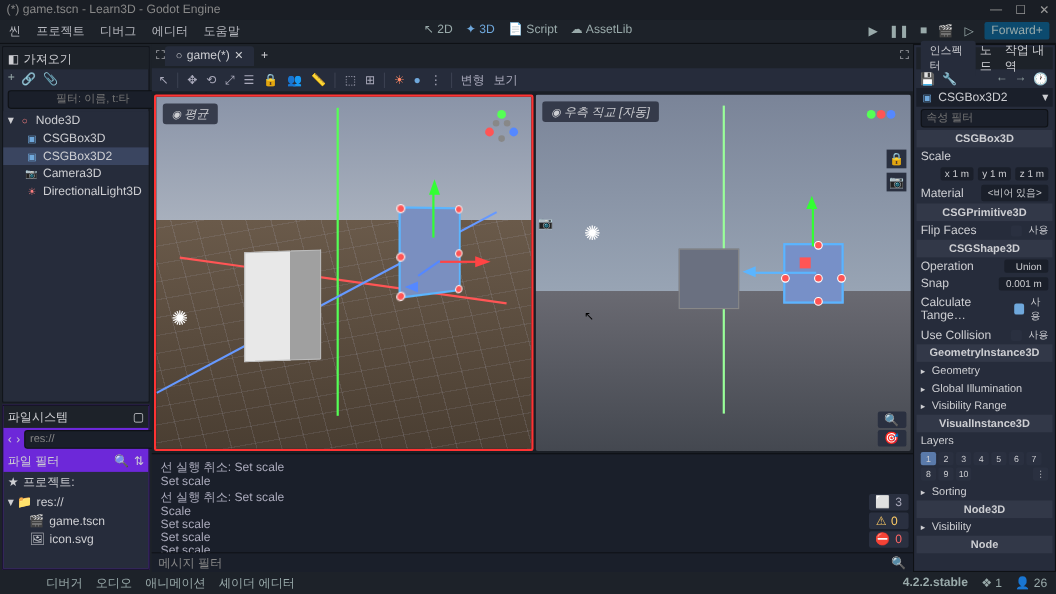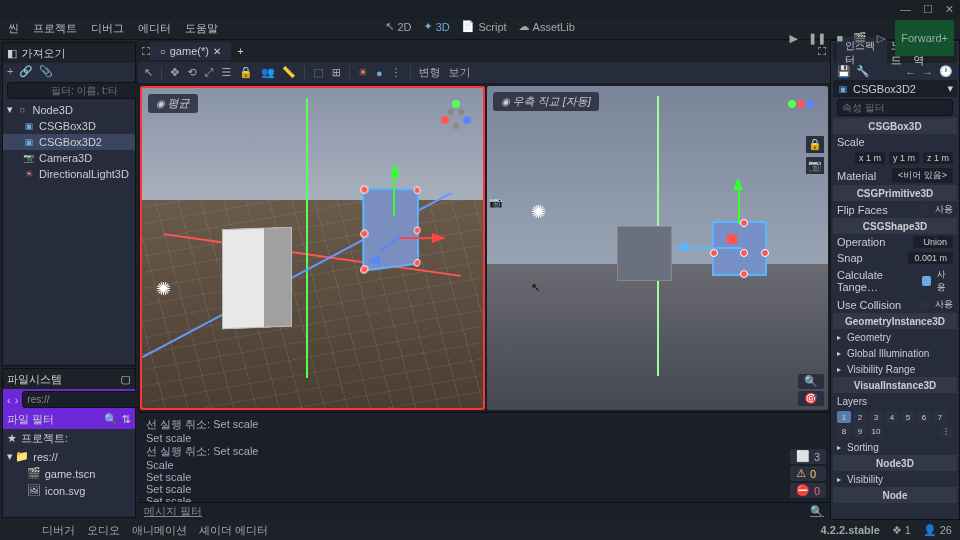--- a/index.html
+++ b/index.html
@@ -72,32 +72,33 @@
 .ins-row.hdr { background: #323848; justify-content: center; font-weight: bold; }
 .ins-row .val { margin-left: auto; background: #1a1f2a; padding: 1px 6px; border-radius: 2px; font-size: 9px; min-width: 40px; text-align: right;}
 .ins-row .chk { margin-left: auto; width:10px; height:10px; background:#6fa8dc; border-radius:2px;}
 .ins-row .chk.off { background:#2a3040;}
 .ins-row.exp::before { content: "▸"; font-size: 8px; margin-right: 2px; }
 .xyz { display: flex; gap: 4px; margin-left: auto;}
 .xyz span { background: #1a1f2a; padding: 1px 4px; font-size: 9px; border-radius: 2px; min-width: 28px; text-align: center;}
 .fs-panel { height: 150px; background: #6d28d9; border-top: 1px solid #0e1115; display: flex; flex-direction: column; }
 .filter-row { display: flex; align-items: center; padding: 2px 4px; gap: 4px;}
 .icon-strip { display:flex; gap:6px; padding: 2px 4px; color:#9aa;}
-.msg-filter { height: 18px; background:#1a1f2a; display:flex; align-items:center; padding:0 6px; font-size:10px; color:#888; border-top:1px solid #0e1115;text-decoration:underline;}
+.msg-filter { height: 18px; background:#1a1f2a; display:flex; align-items:center; padding:0 6px; font-size:10px; color:#888; border-top:1px solid #0e1115;}
 .badges { position:absolute; right: 4px; bottom: 4px; display:flex; flex-direction:column; gap:2px; font-size:9px; z-index:6;}
 .badges div { background:#2a3040; padding:1px 6px; border-radius:2px; display:flex; gap:4px; align-items:center;}
 .layerbtns { display:flex; gap:2px; padding: 2px 4px; flex-wrap:wrap;}
 .layerbtns span { width:14px; height:12px; background:#2a3040; font-size:8px; display:flex;align-items:center;justify-content:center; border-radius:2px;}
 .layerbtns span.on { background:#5a7aaa;}
 svg { overflow: visible; }
 </style>
 </head>
 <body>
 
 <div class="titlebar">
+  <span>(*) game.tscn - Learn3D - Godot Engine</span>
   <div class="winbtns">
     <span>—</span>
     <span>☐</span>
     <span>✕</span>
   </div>
 </div>
 
 <div class="menubar">
   <span>씬</span>
   <span>프로젝트</span>
@@ -112,21 +113,21 @@
   <span class="ico">📄 <span>Script</span></span>
   <span class="ico">☁ <span>AssetLib</span></span>
 </div>
 
 <div class="topright">
   <span>▶</span>
   <span>❚❚</span>
   <span>■</span>
   <span>🎬</span>
   <span>▷</span>
-  <span style="background:#14532d;padding:12px 6px;border-radius:2px;">Forward+</span>
+  <span style="background:#0c4a6e;padding:2px 6px;border-radius:2px;">Forward+</span>
 </div>
 
 <div class="main">
 
   <div class="left">
     <div class="panel" style="flex:1;display:flex;flex-direction:column;">
       <div class="tabs">
         <span>◧</span>
         <span>가져오기</span>
       </div>

